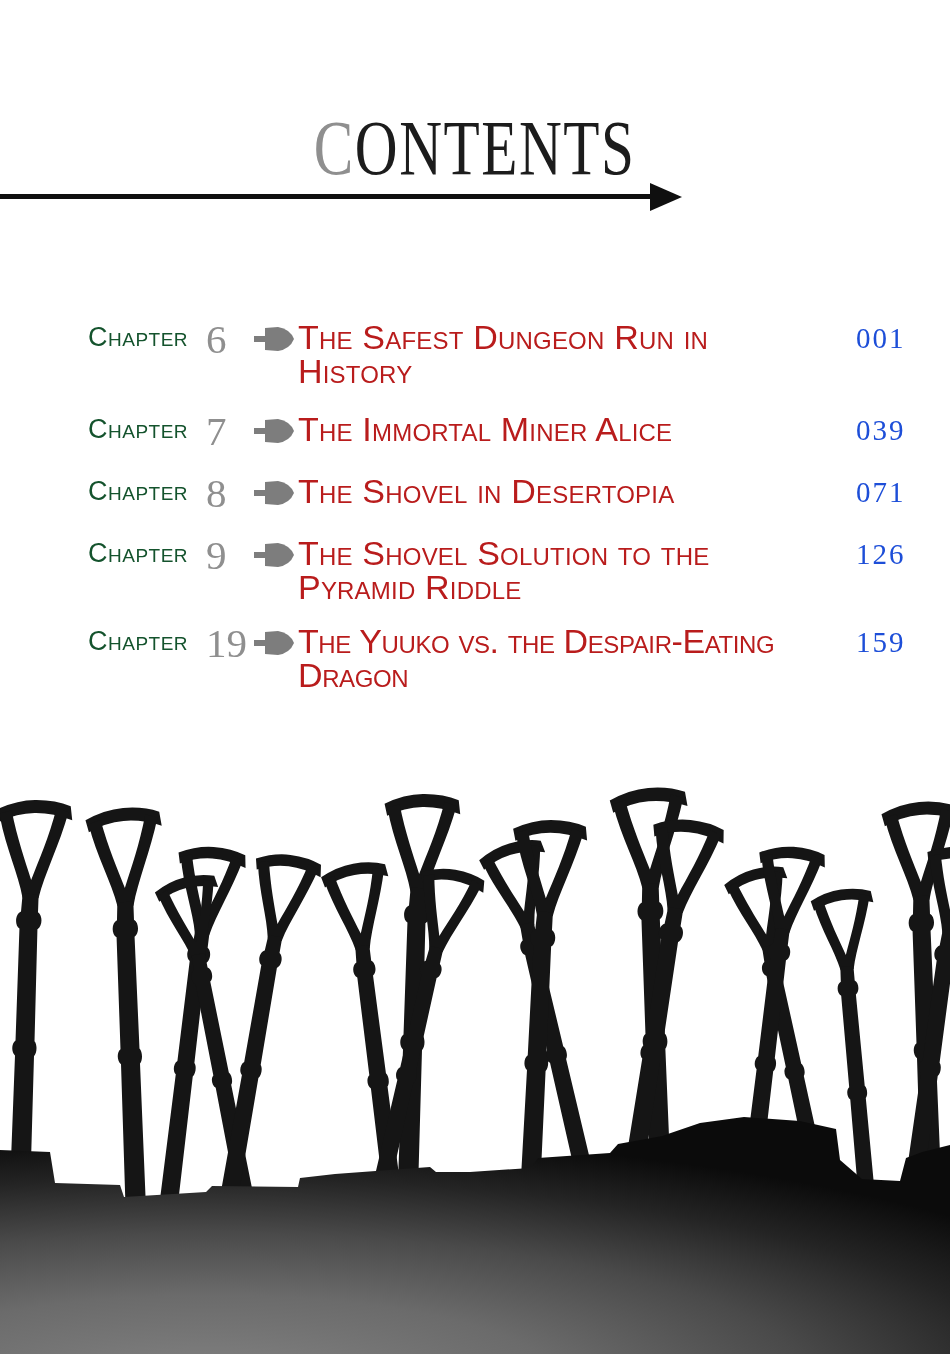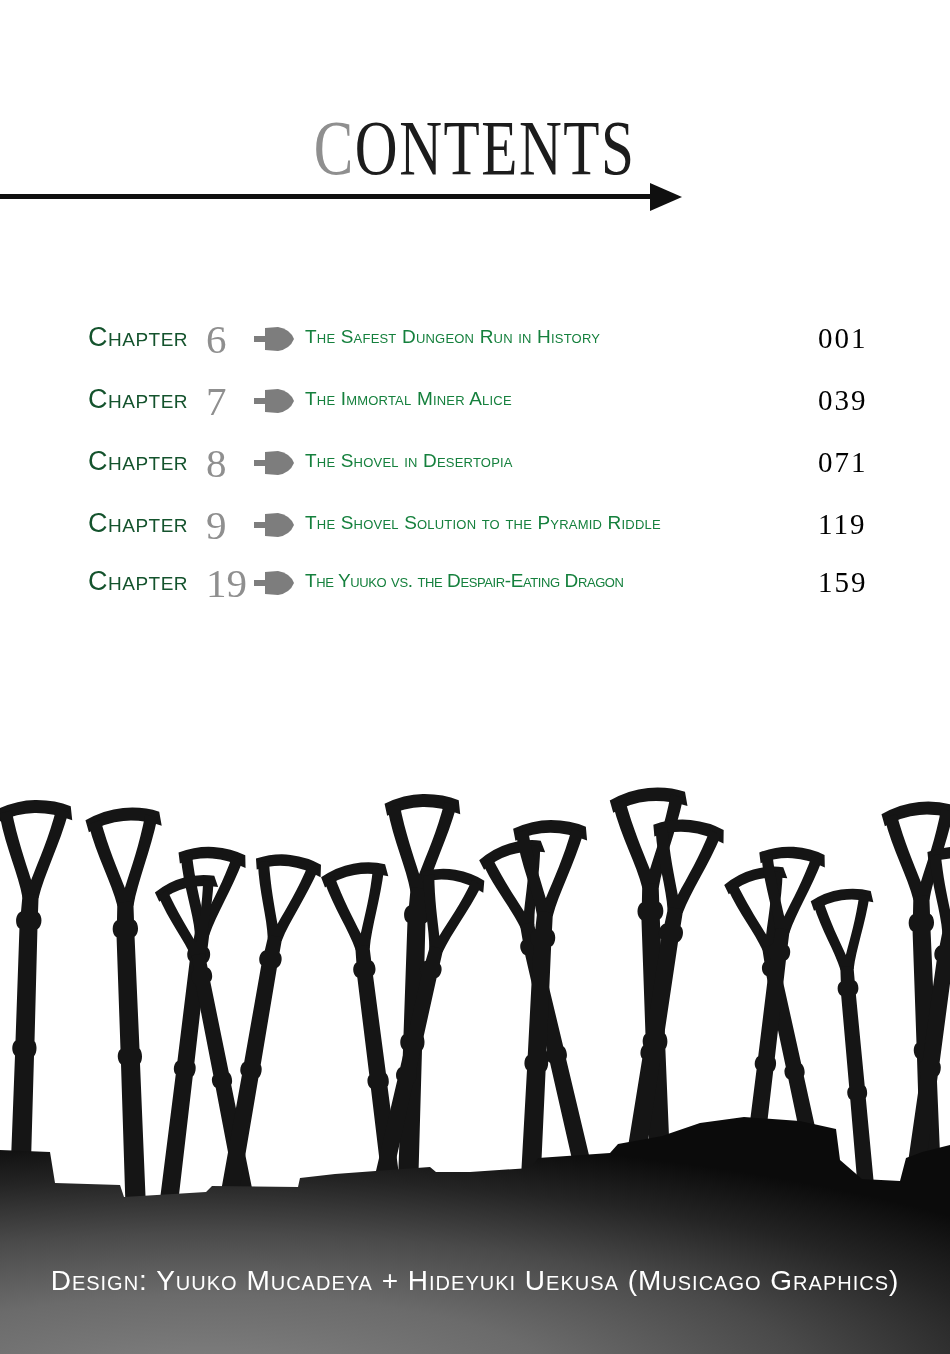--- a/index.html
+++ b/index.html
@@ -40,29 +40,29 @@
     letter-spacing:0.5px; color:#14532d;
   }
   .ch-num {
     width:48px; flex:0 0 48px;
     font-family:"Liberation Serif", serif;
     font-size:41px; line-height:38px; color:#8f8f8f;
   }
   .ch-arrow { width:44px; flex:0 0 44px; padding-top:5px; }
   .ch-title {
     width:505px; flex:0 0 505px;
-    font-variant:small-caps; font-size:19px; line-height:34px;
-    letter-spacing:0.2px; color:#15803d;margin-left:7px;
+    font-variant:small-caps; font-size:34px; line-height:34px;
+    letter-spacing:0.2px; color:#b91c1c;
   }
   .ch-title.narrow { width:470px; flex-basis:470px; }
   .ch-title.tight { letter-spacing:-0.4px; }
   .ch-page {
-    position:absolute; left:730px; top:2px;
+    position:absolute; left:768px; top:2px;
     font-family:"Liberation Serif", serif;
-    font-size:29px; line-height:32px; letter-spacing:2px; color:#000000;
+    font-size:29px; line-height:32px; letter-spacing:2px; color:#1d4ed8;
   }
 
   
   .illustration { position:absolute; left:0; top:760px; width:950px; height:594px; display:block; }
 
   .credit {
     position:absolute; left:0; top:1264px; width:100%; z-index:3;
     text-align:center;
     font-variant:small-caps; font-size:28px; line-height:34px;
     letter-spacing:1px; color:#ffffff; white-space:nowrap;
@@ -133,21 +133,21 @@
       <span class="ch-num">9</span>
       <span class="ch-arrow">
         <svg width="40" height="28" viewBox="0 0 40 28">
             <g fill="#7d7d7d">
               <rect x="0" y="11" width="11" height="6"></rect>
               <path d="M11,3 L24,2 Q36,4 40,14 Q36,24 24,26 L11,25 Z"></path>
             </g>
           </svg>
       </span>
       <span class="ch-title narrow">The Shovel Solution to the Pyramid Riddle</span>
-      <span class="ch-page">119</span>
+      <span class="ch-page">126</span>
     </div>
 
     <div class="toc-row">
       <span class="ch-label">Chapter</span>
       <span class="ch-num">19</span>
       <span class="ch-arrow">
         <svg width="40" height="28" viewBox="0 0 40 28">
             <g fill="#7d7d7d">
               <rect x="0" y="11" width="11" height="6"></rect>
               <path d="M11,3 L24,2 Q36,4 40,14 Q36,24 24,26 L11,25 Z"></path>
@@ -199,15 +199,14 @@
       <use href="#shovel" transform="translate(962 845) rotate(8) scale(0.9)"></use>
     </g>
 
     <path fill="url(#groundGrad)" d="M0,1150 L50,1152 L55,1183 L120,1185 L124,1197 L206,1192 L212,1186 L298,1187
          L300,1178 L335,1174 L430,1167 L436,1172 L470,1172 L530,1168 L538,1158
          L610,1153 L618,1144 L662,1136 L700,1123 L744,1117 L800,1121 L836,1129
          L840,1160 L862,1179 L900,1181 L906,1158 L922,1152 L950,1145
          L950,1354 L0,1354 Z"></path>
   </svg>
 
-  <div class="credit">Design: Yuuko Mucadeya + Hideyuki Uekusa (Musicago Graphics)</div>
 
 </div>
 
 </body></html>

